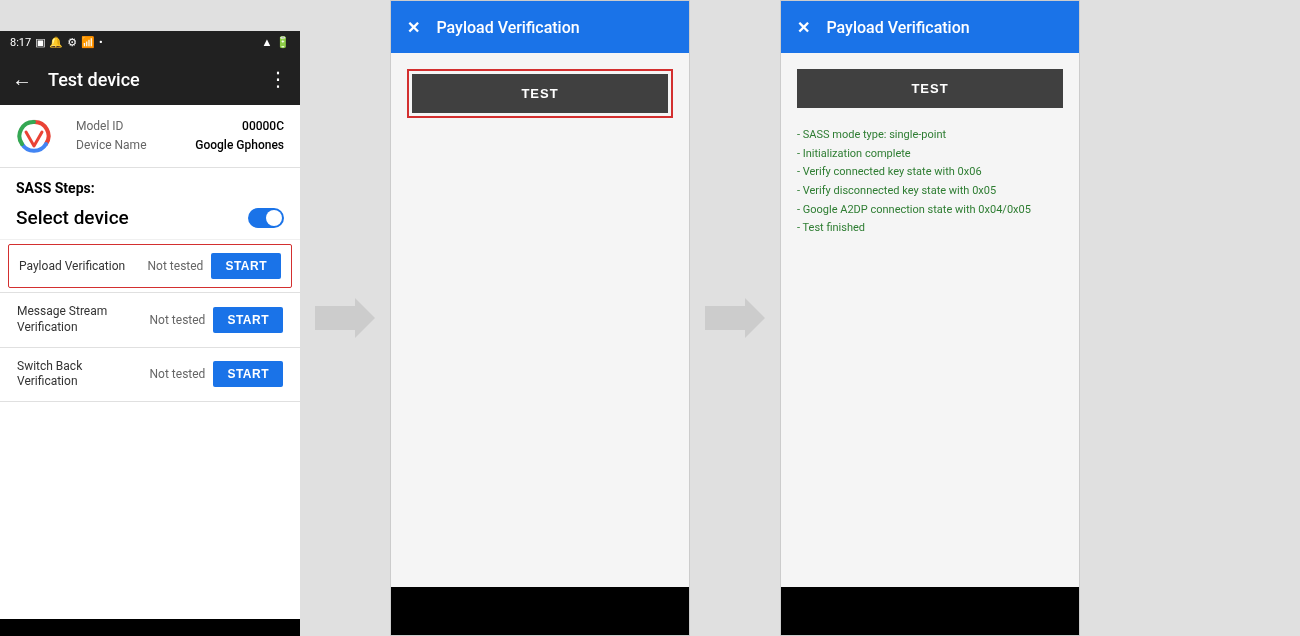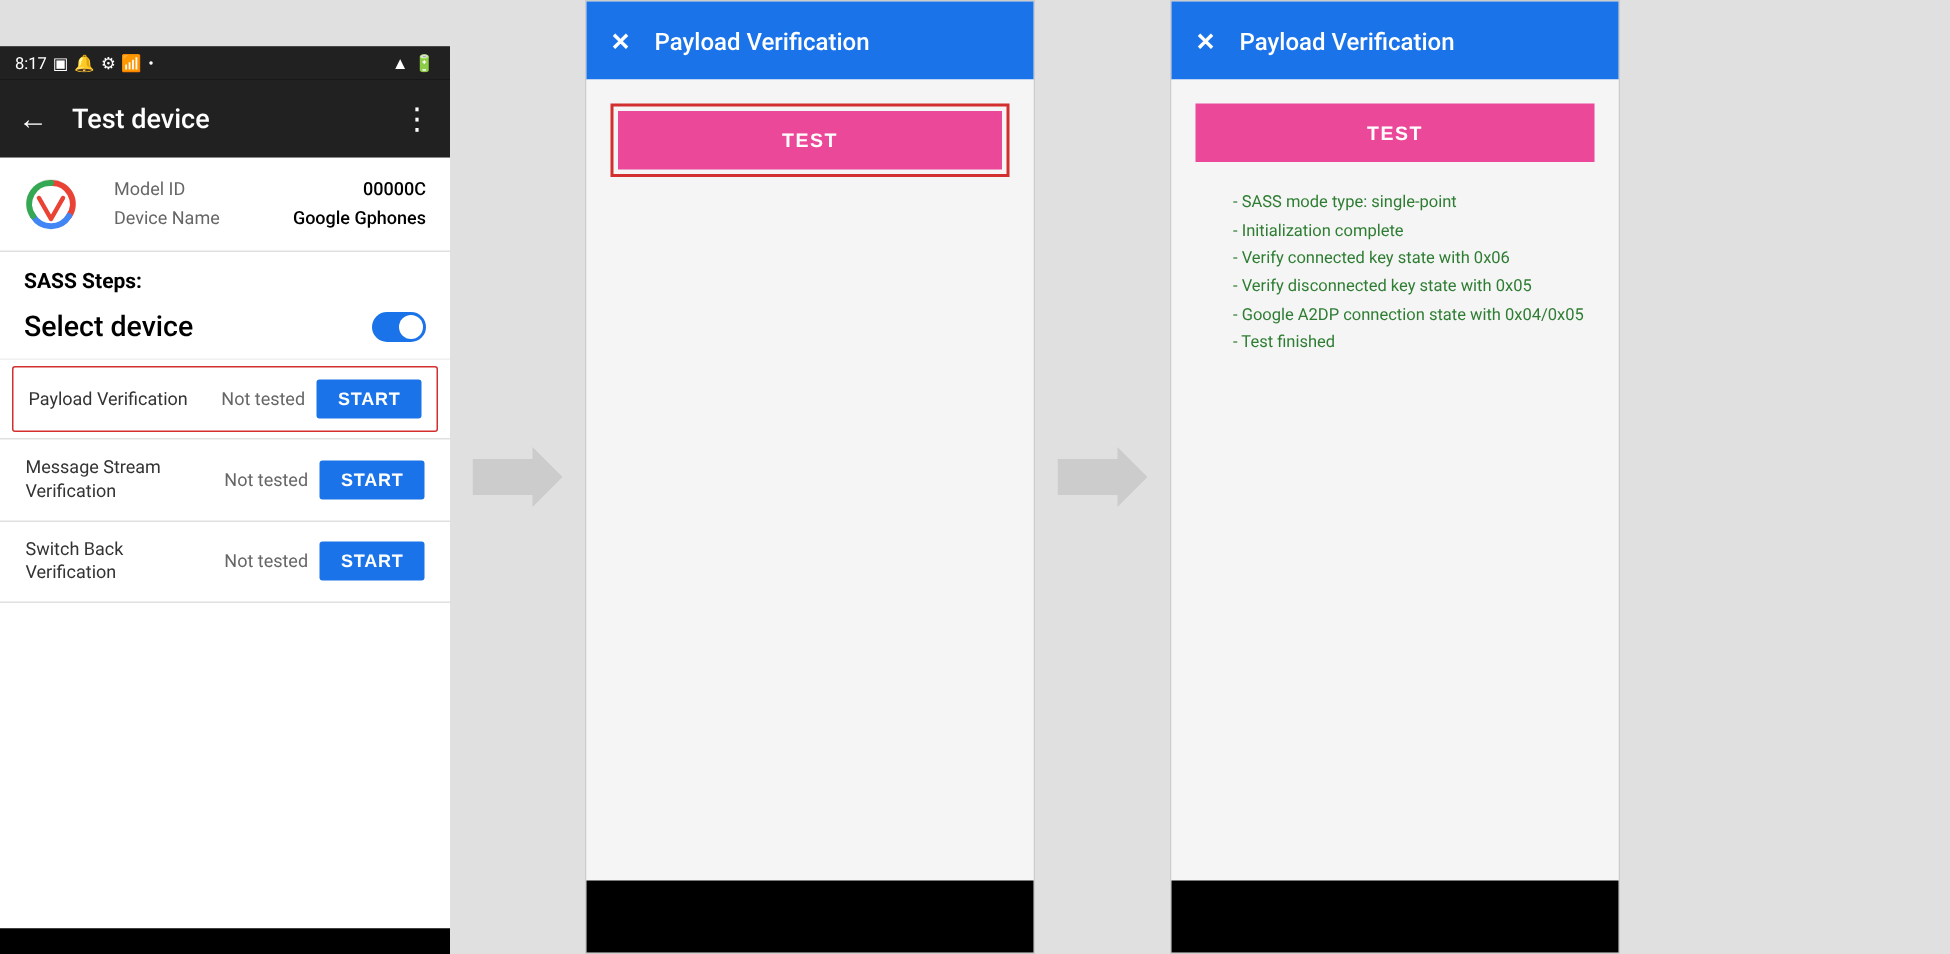--- a/index.html
+++ b/index.html
@@ -266,34 +266,33 @@
       background: #f5f5f5;
     }
 
     .test-btn-container {
       border: 2.5px solid #d32f2f;
       padding: 3px;
       margin-bottom: 12px;
     }
 
     .test-btn {
-      background: #ec4899;
+      background: #404040;
       color: #fff;
       border: none;
       width: 100%;
       padding: 12px;
       font-size: 13px;
       font-weight: bold;
       letter-spacing: 1px;
       cursor: pointer;
     }
 
     .result-lines {
       margin-top: 8px;
-      margin-left: 25px;
     }
 
     .result-line {
       font-size: 11px;
       color: #2e7d32;
       line-height: 1.7;
     }
 
     .dialog-footer {
       background: #000;

